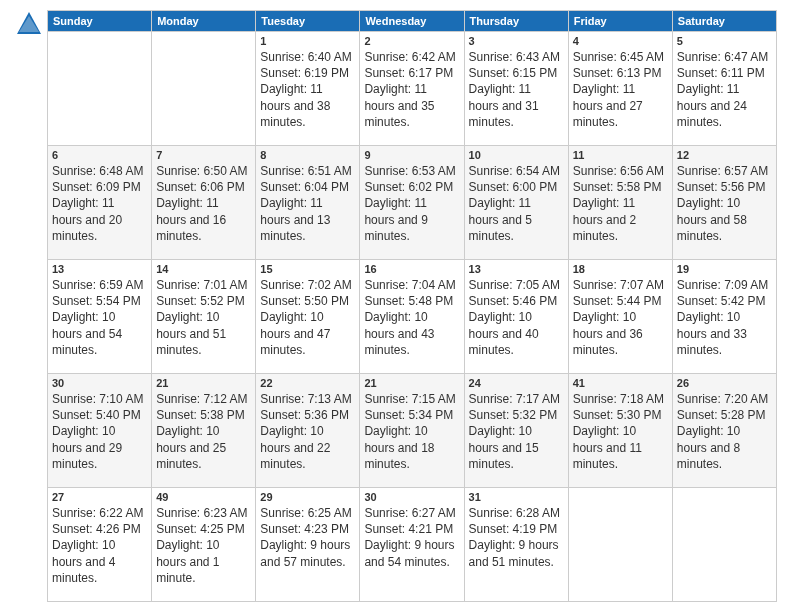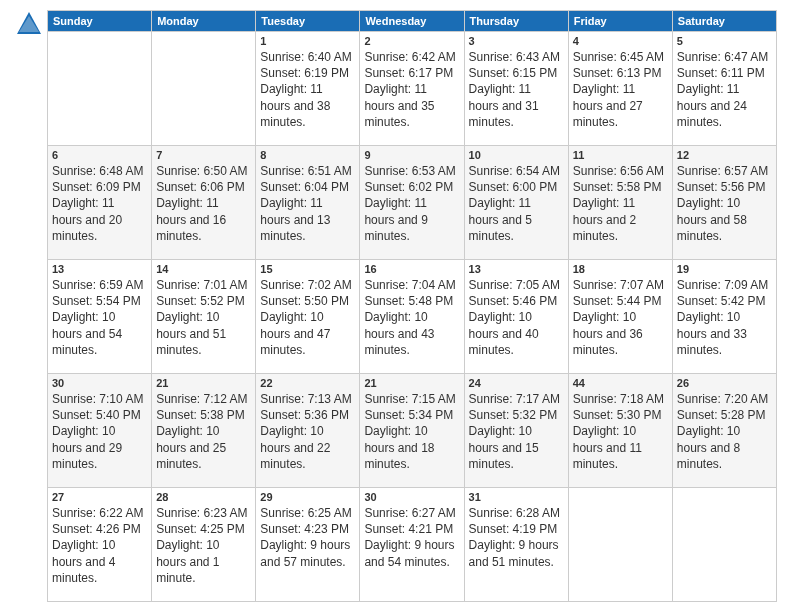--- a/index.html
+++ b/index.html
@@ -235,35 +235,35 @@
           </td>
           <td>
             <span class="day-number">21</span>
             <div class="day-info">Sunrise: 7:15 AM<br>Sunset: 5:34 PM<br>Daylight: 10 hours and 18 minutes.</div>
           </td>
           <td>
             <span class="day-number">24</span>
             <div class="day-info">Sunrise: 7:17 AM<br>Sunset: 5:32 PM<br>Daylight: 10 hours and 15 minutes.</div>
           </td>
           <td>
-            <span class="day-number">44</span>
+            <span class="day-number">41</span>
             <div class="day-info">Sunrise: 7:18 AM<br>Sunset: 5:30 PM<br>Daylight: 10 hours and 11 minutes.</div>
           </td>
           <td>
             <span class="day-number">26</span>
             <div class="day-info">Sunrise: 7:20 AM<br>Sunset: 5:28 PM<br>Daylight: 10 hours and 8 minutes.</div>
           </td>
         </tr>
         <tr>
           <td>
             <span class="day-number">27</span>
             <div class="day-info">Sunrise: 6:22 AM<br>Sunset: 4:26 PM<br>Daylight: 10 hours and 4 minutes.</div>
           </td>
           <td>
-            <span class="day-number">28</span>
+            <span class="day-number">49</span>
             <div class="day-info">Sunrise: 6:23 AM<br>Sunset: 4:25 PM<br>Daylight: 10 hours and 1 minute.</div>
           </td>
           <td>
             <span class="day-number">29</span>
             <div class="day-info">Sunrise: 6:25 AM<br>Sunset: 4:23 PM<br>Daylight: 9 hours and 57 minutes.</div>
           </td>
           <td>
             <span class="day-number">30</span>
             <div class="day-info">Sunrise: 6:27 AM<br>Sunset: 4:21 PM<br>Daylight: 9 hours and 54 minutes.</div>
           </td>

